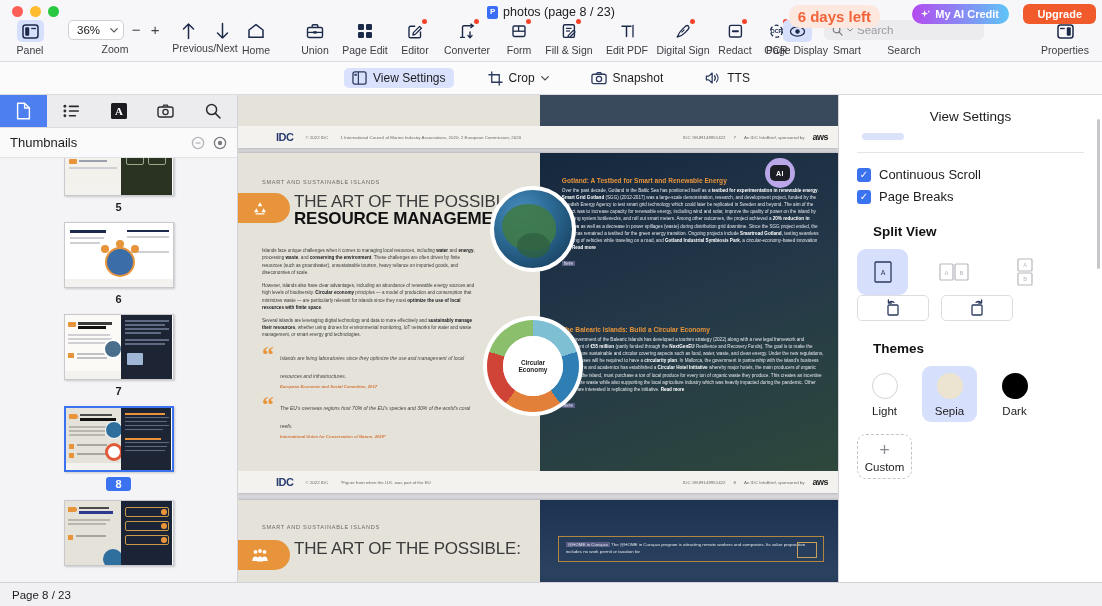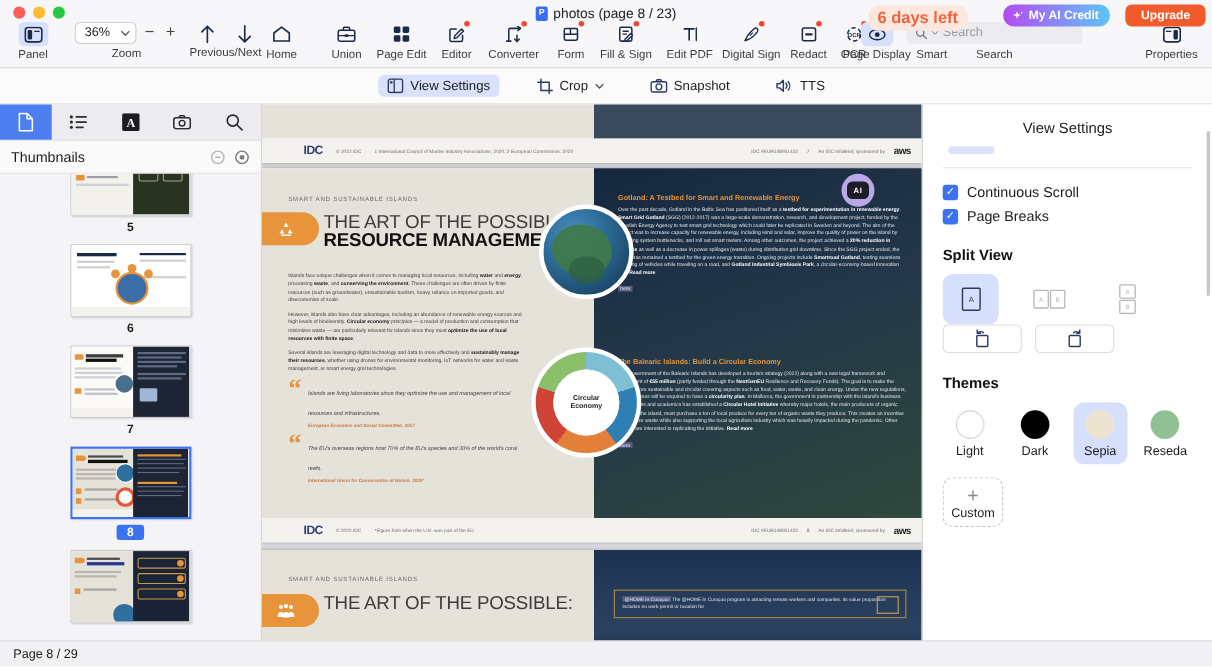--- a/index.html
+++ b/index.html
@@ -187,21 +187,21 @@
   .rp-title { text-align: center; font-size: 13.5px; color: #1c1c1e; margin-bottom: 9px; }
   .rp-stub { width: 42px; height: 7px; background: #dbe3fb; border-radius: 4px; margin: 0 auto 0 5px; }
   .rp-divider { height: 1px; background: #e4e4e8; margin: 12px 0 14px; }
   .chk-row { display: flex; align-items: center; gap: 8px; margin-bottom: 7px; }
   .chk {
     width: 14px; height: 14px; border-radius: 3px; background: #3b72f0;
     display: flex; align-items: center; justify-content: center;
     color: #fff; font-size: 10px; line-height: 1;
   }
   .chk-label { font-size: 13px; color: #1c1c1e; }
-  .rp-sect { font-size: 13.5px; font-weight: bold; color: #111; margin: 20px 0 10px; }
+  .rp-sect { font-size: 13.5px; font-weight: bold; color: #111; margin: 20px 16px 10px; }
   .split-row { display: flex; gap: 20px; }
   .split-opt { width: 51px; height: 46px; border-radius: 9px; display: flex; align-items: center; justify-content: center; }
   .split-opt.active { background: #d6dffb; }
   .rot-row { display: flex; gap: 12px; }
   .rot-btn {
     width: 72px; height: 26px; border: 1px solid #dddde1; border-radius: 5px;
     display: flex; align-items: center; justify-content: center; background: #fff;
   }
   .themes-row { display: flex; gap: 10px; }
   .theme-opt {
@@ -881,38 +881,34 @@
             </svg>
         </div>
       </div>
 
       <div class="rp-sect">Themes</div>
       <div class="themes-row">
         <div class="theme-opt">
           <span class="swatch" style="background:#ffffff;border:1px solid #d3d3d8"></span>
           <span class="theme-lbl">Light</span>
         </div>
+        <div class="theme-opt active">
+          <span class="swatch" style="background:#ece4d0"></span>
+          <span class="theme-lbl">Sepia</span>
+        </div>
         <div class="theme-opt">
           <span class="swatch" style="background:#000000"></span>
           <span class="theme-lbl">Dark</span>
         </div>
-        <div class="theme-opt active">
-          <span class="swatch" style="background:#ece4d0"></span>
-          <span class="theme-lbl">Sepia</span>
-        </div>
-        <div class="theme-opt">
-          <span class="swatch" style="background:#92c095"></span>
-          <span class="theme-lbl">Reseda</span>
-        </div>
       </div>
       <div class="custom-box">
         <span class="plus">+</span>
         <span class="theme-lbl">Custom</span>
       </div>
 
       <div class="rp-scroll"></div>
     </div>
   </div>
 
   <div class="statusbar">
-    <span class="status-text">Page 8 / 29</span>
+    <span class="status-text">Page 8 / 23</span>
   </div>
 </div>
 
 </body></html>

